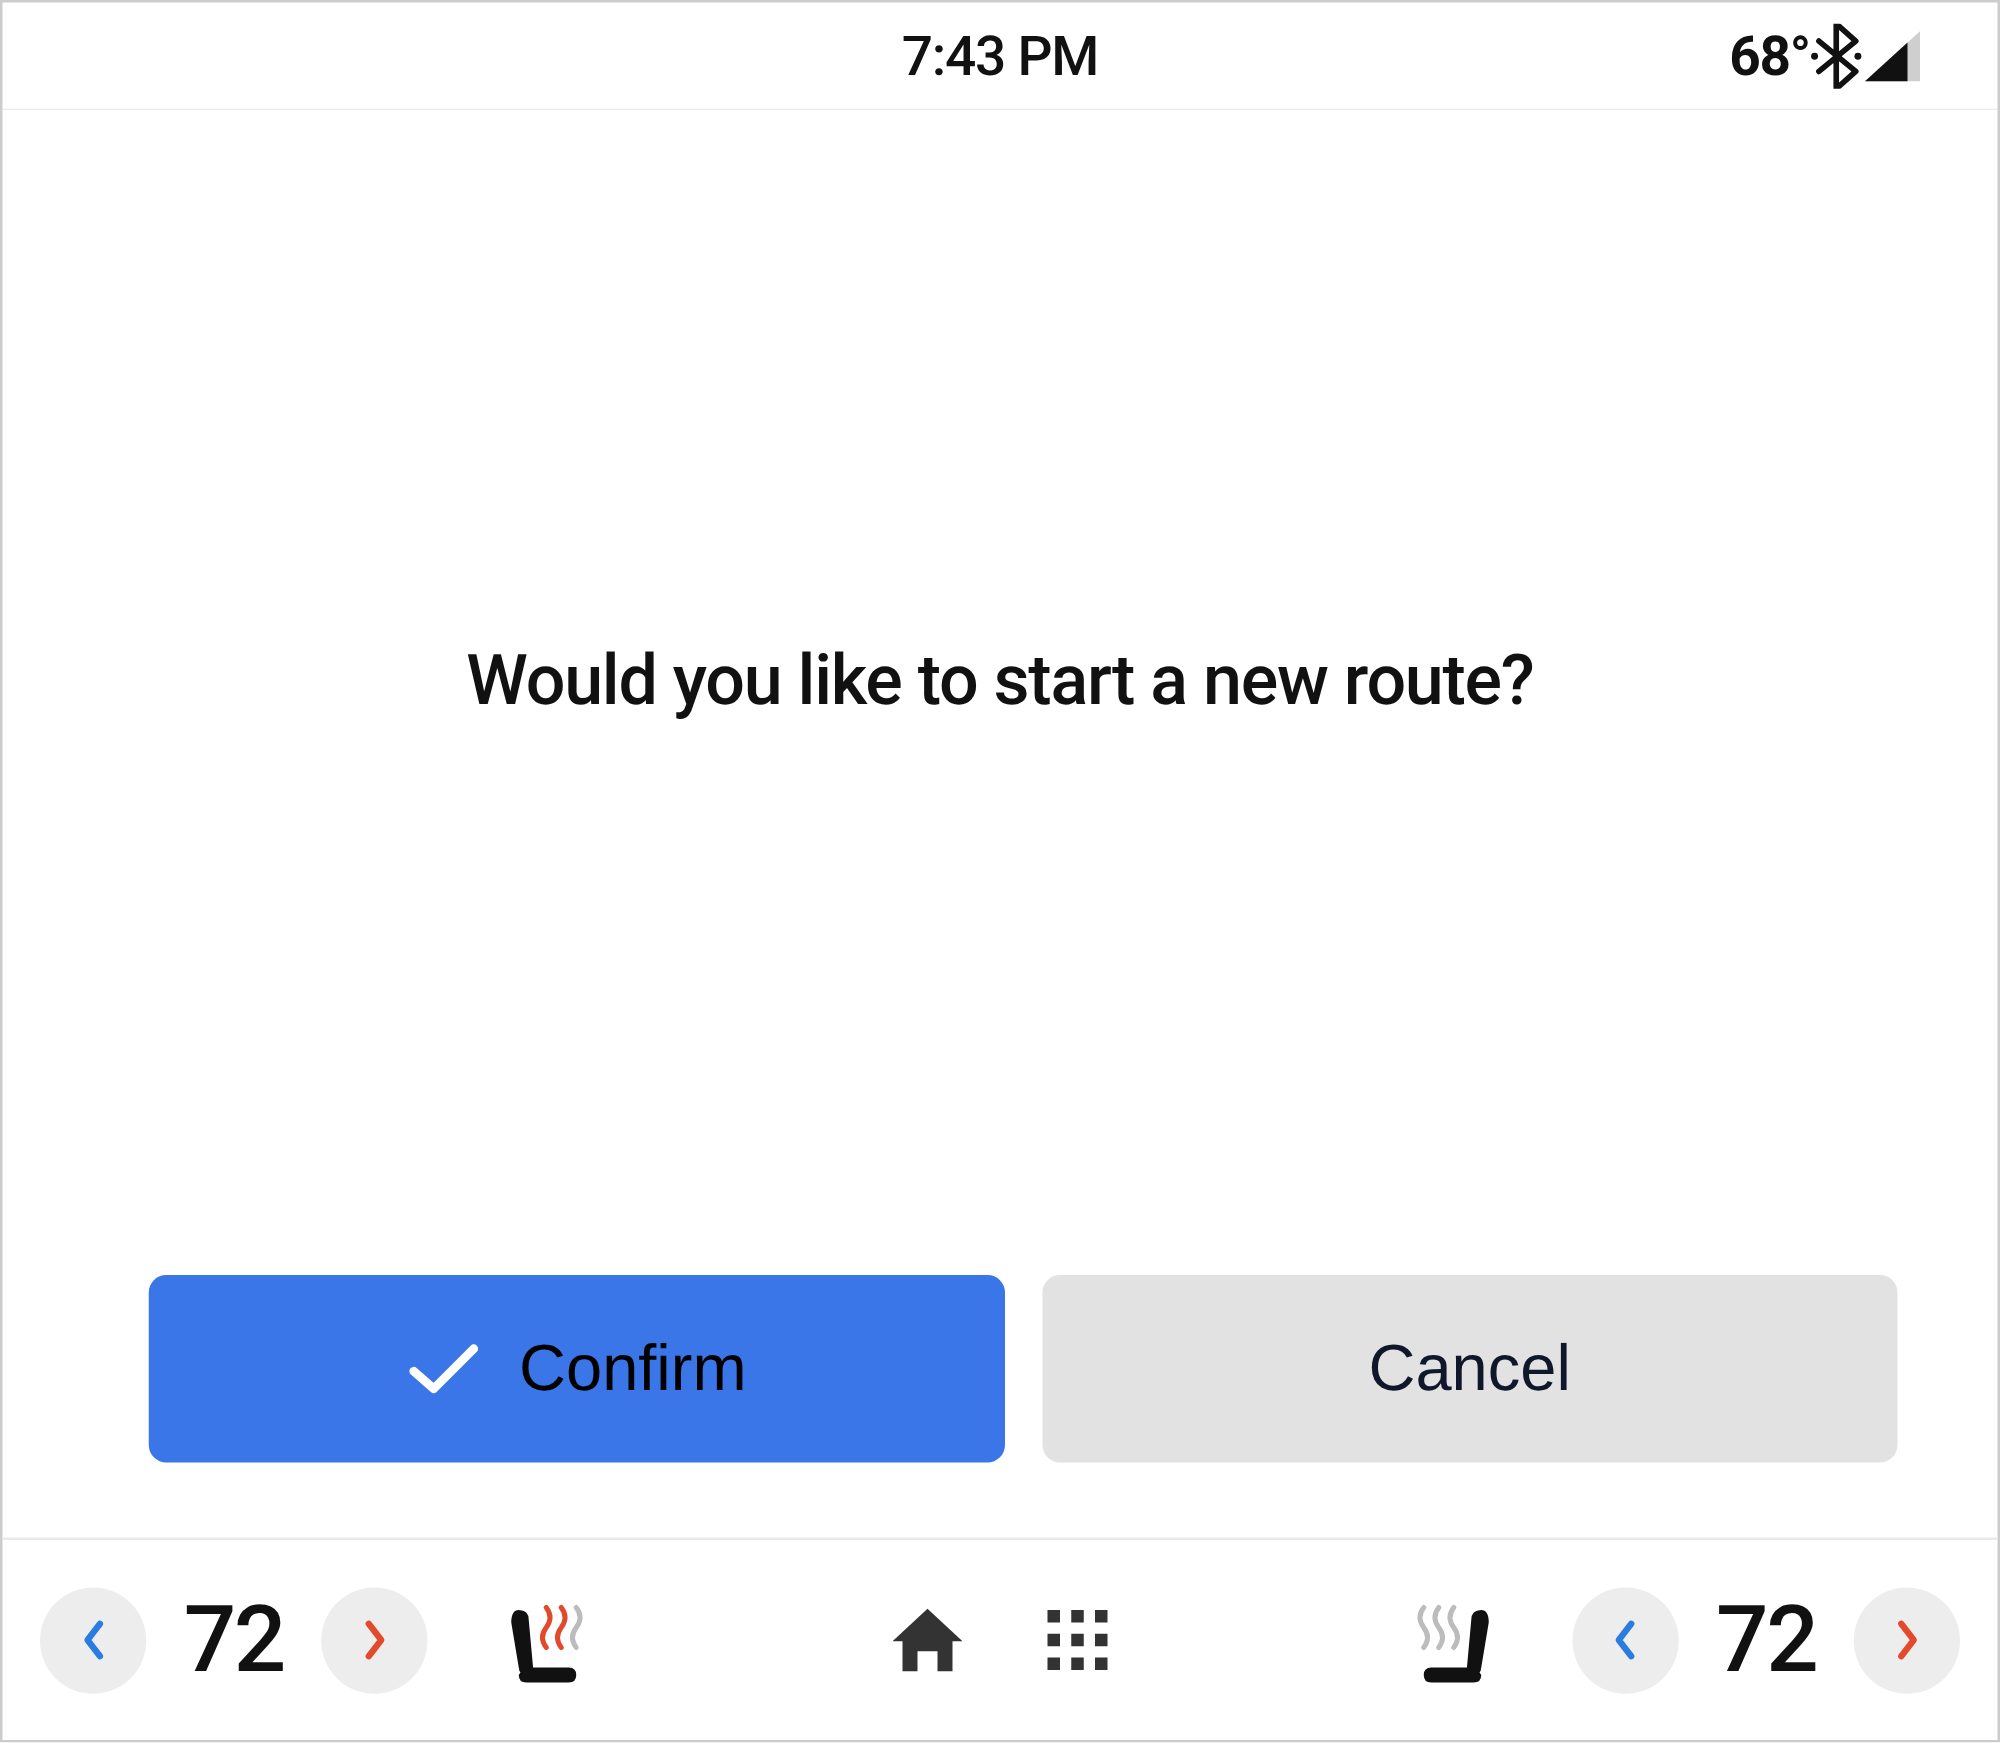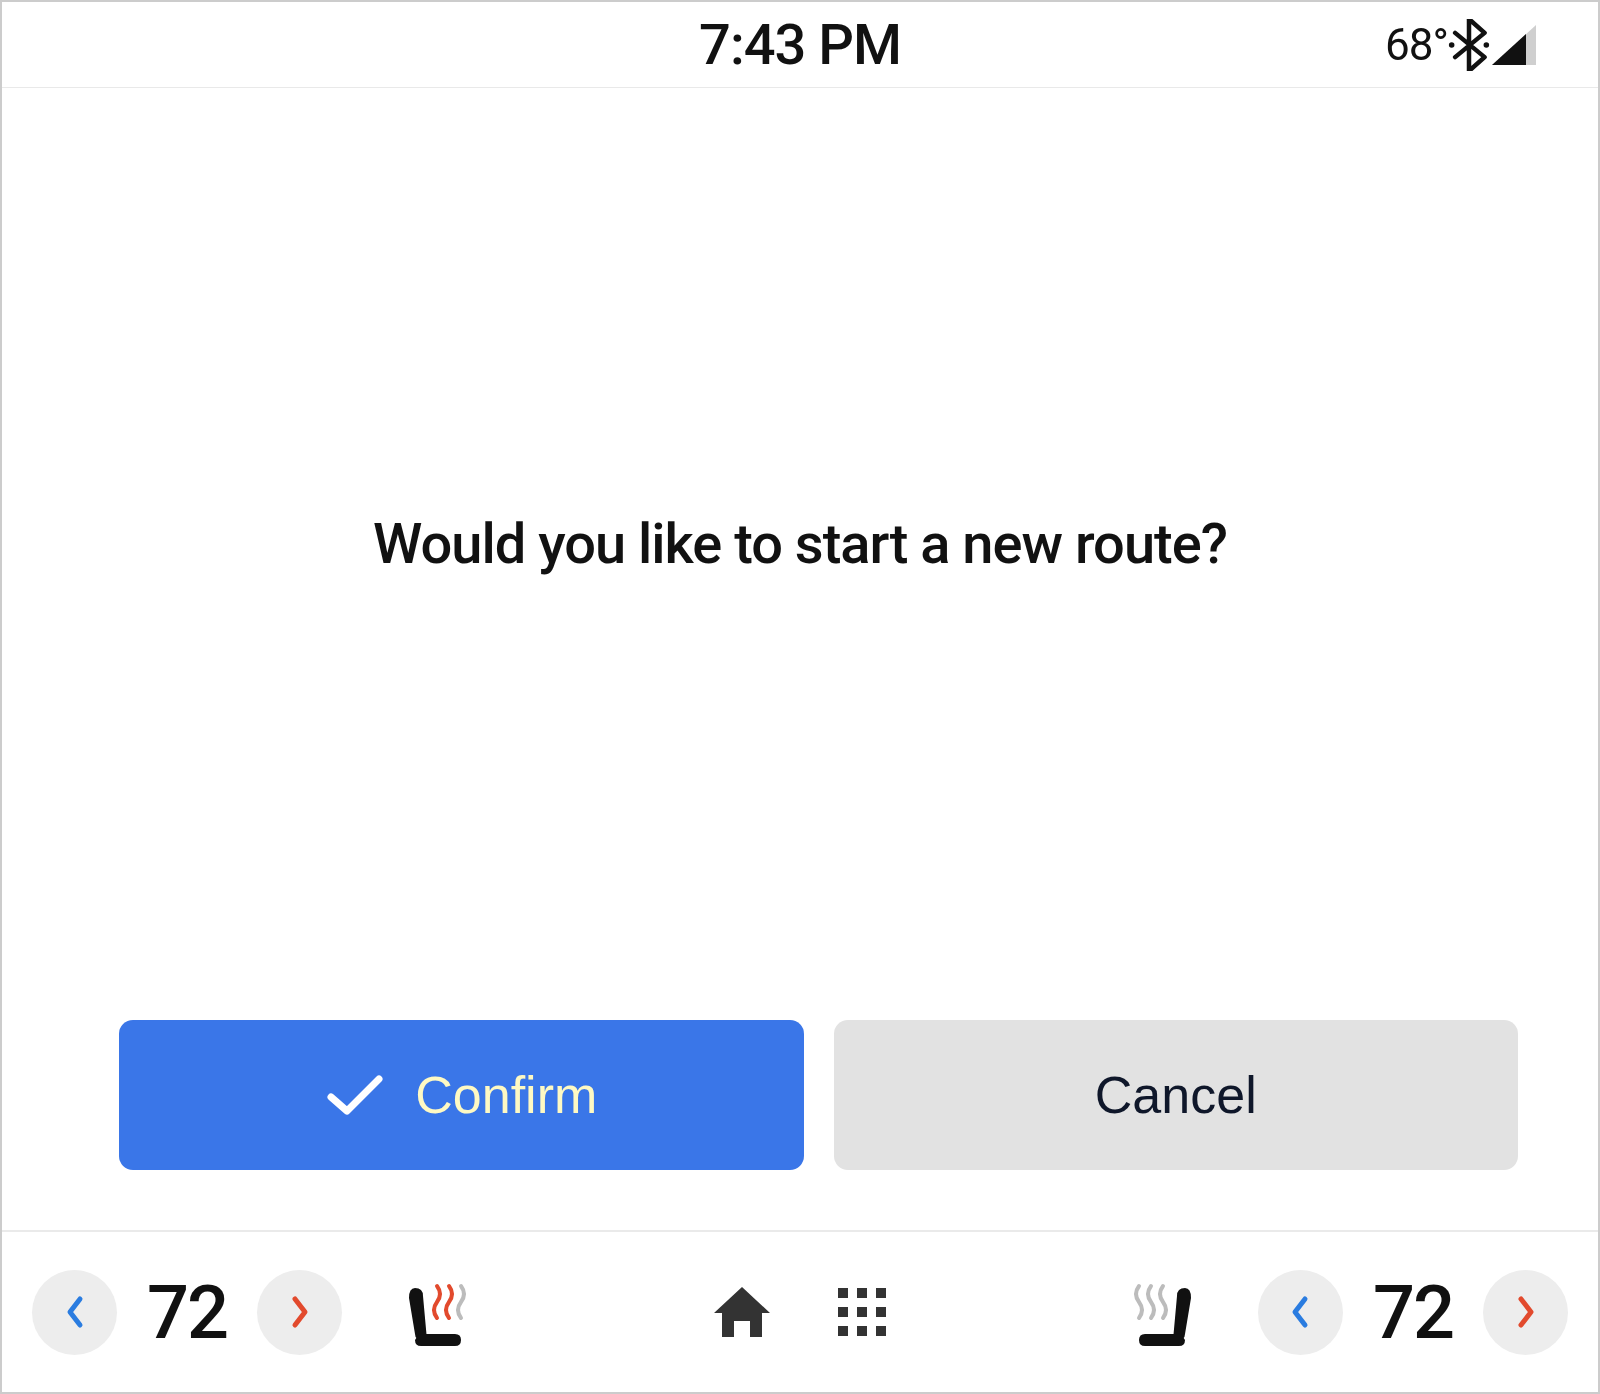--- a/index.html
+++ b/index.html
@@ -1,38 +1,38 @@
 <!DOCTYPE html>
 <html><head>
 <meta charset="utf-8">
 <style>
   * { box-sizing: border-box; margin: 0; padding: 0; }
   html, body { width: 1600px; height: 1394px; font-family: -apple-system, "Segoe UI", Roboto, Arial, sans-serif; background: #fff; color: #111; overflow: hidden; }
   .root { width: 1600px; height: 1394px; border: 2px solid #ccc; display: flex; flex-direction: column; position: relative; }
 
   
   .status-bar { height: 85px; display: flex; align-items: center; justify-content: center; position: relative; padding: 0 60px; }
-  .status-time { font-size: 56px; font-weight: 500; letter-spacing: -1px; }
-  .status-right { position: absolute; right: 60px; display: flex; align-items: center; font-size: 44px; font-weight: 400; }
+  .status-time { font-size: 44px; font-weight: 500; letter-spacing: -1px; }
+  .status-right { position: absolute; right: 60px; display: flex; align-items: center; font-size: 44px; font-weight: 700; }
   .status-temp { letter-spacing: -1px; }
   .bt-icon svg, .signal-icon svg { display: block; }
 
   
   .header { height: 110px; display: flex; align-items: center; padding: 0 55px; gap: 35px; }
   .back-icon { display: flex; align-items: center; justify-content: center; width: 60px; height: 60px; cursor: pointer; }
   .page-title { font-size: 52px; font-weight: 500; letter-spacing: -1px; }
   .divider { height: 1px; background: #e9e9e9; width: 100%; }
 
   
   .main { flex: 1; display: flex; flex-direction: column; justify-content: center; padding: 0 80px 60px 80px; }
   .prompt-wrap { flex: 1; display: flex; align-items: center; justify-content: center; padding-bottom: 20px; }
   .prompt { font-size: 56px; font-weight: 500; letter-spacing: -1px; text-align: center; }
   .btn-row { display: flex; gap: 30px; }
   .btn { flex: 1; height: 150px; border-radius: 14px; display: flex; align-items: center; justify-content: center; gap: 30px; font-size: 52px; font-weight: 500; cursor: pointer; border: none; }
-  .btn-primary { background: #3a76e8; color: #fef9c3; margin-left: 37px; }
+  .btn-primary { background: #3a76e8; color: #000000; margin-left: 37px; }
   .btn-secondary { background: #e2e2e2; color: #0f172a; }
   .check-icon svg { display: block; }
 
   
   .bottom-divider { height: 2px; background: #eaeaea; }
   .climate-bar { height: 160px; display: flex; align-items: center; justify-content: space-between; padding: 0 30px; }
   .climate-group { display: flex; align-items: center; gap: 20px; }
   .circ { width: 85px; height: 85px; border-radius: 50%; background: #ededed; display: flex; align-items: center; justify-content: center; cursor: pointer; }
   .chev svg { display: block; }
   .temp-val { font-size: 74px; font-weight: 500; letter-spacing: -2px; padding: 0 10px; }

